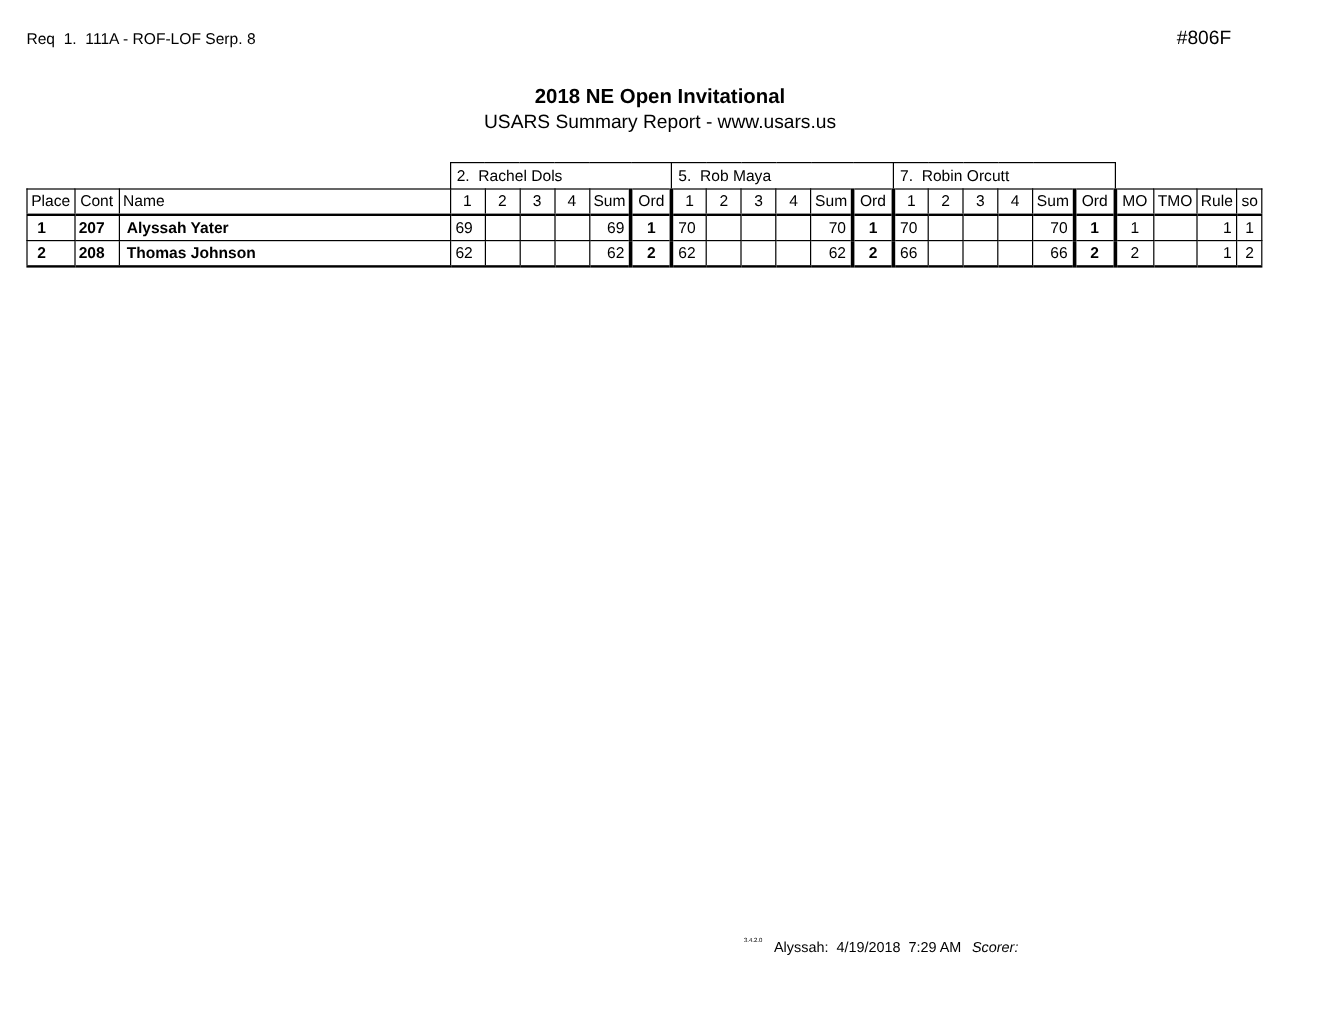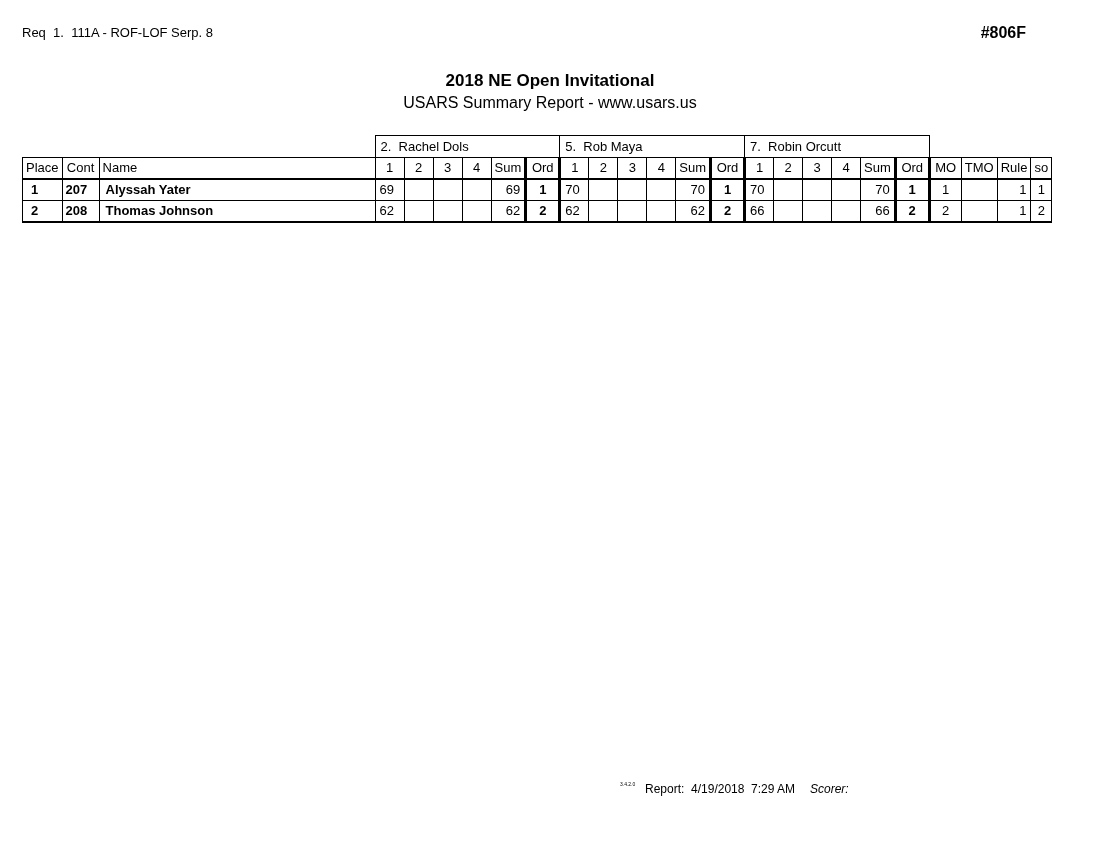--- a/index.html
+++ b/index.html
@@ -3,21 +3,21 @@
 <meta charset="utf-8">
 <style>
   html,body{margin:0;padding:0;}
   body{
     width:1100px;height:850px;background:#ffffff;color:#000000;
     font-family:"Liberation Sans", sans-serif;position:relative;overflow:hidden;
   }
   .pre{white-space:pre;}
   
   .req-label{position:absolute;left:22px;top:25px;font-size:13px;}
-  .report-id{position:absolute;right:74px;top:24px;font-size:16px;font-weight:bold;}
+  .report-id{position:absolute;right:74px;top:24px;font-size:16px;font-weight:normal;}
   .header-center{position:absolute;left:0;right:0;top:23px;text-align:center;}
   .event-title{font-size:17px;font-weight:bold;line-height:20px;margin-top:48px;}
   .venue-line{font-size:15px;line-height:21px;}
   .division-title{font-size:19px;font-weight:bold;line-height:23px;}
   .report-title{font-size:16px;line-height:24px;}
   
   table.results{
     position:absolute;left:22px;top:135px;border-collapse:collapse;table-layout:fixed;
   }
   .results td,.results th{
@@ -170,14 +170,14 @@
     <td class="ord">2</td>
     <td class="mov">2</td>
     <td class="tmov"></td>
     <td class="rulev">1</td>
     <td class="sov">2</td>
   </tr>
 </tbody>
   </table>
 
 <div class="version-tag">3.4.2.0</div>
-<div class="printed-line pre"><span>Report:</span><span class="pre">  </span><span class="pre">4/19/2018  7:29 AM</span></div>
+<div class="printed-line pre"><span>Alyssah:</span><span class="pre">  </span><span class="pre">4/19/2018  7:29 AM</span></div>
 <div class="scorer-label">Scorer:</div>
 
 </body></html>

